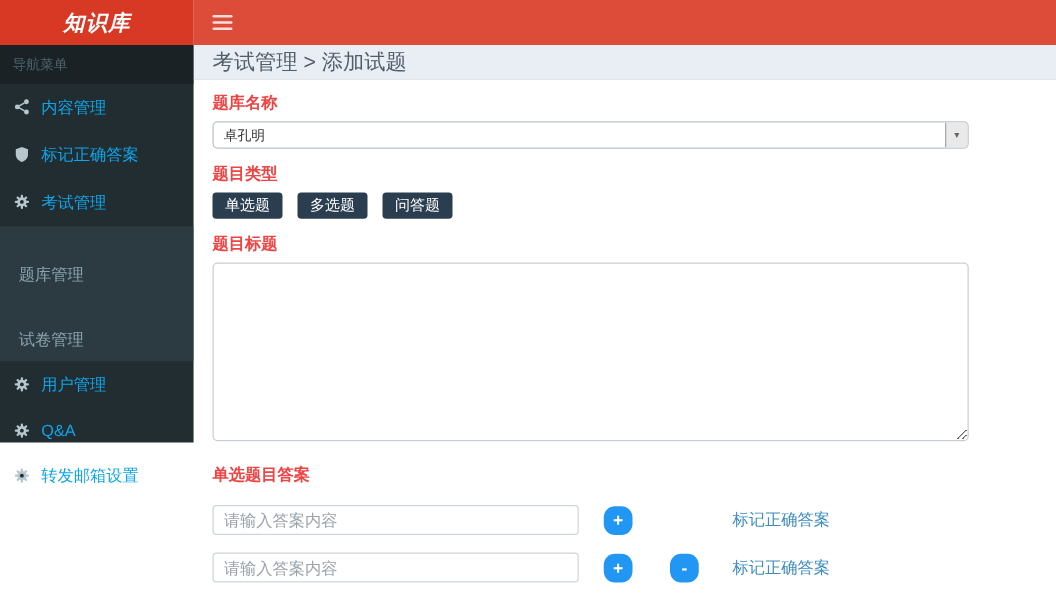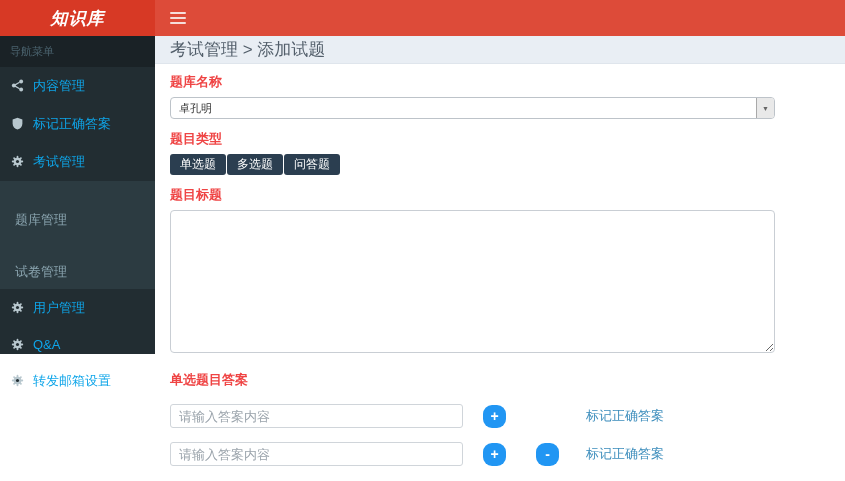--- a/index.html
+++ b/index.html
@@ -33,21 +33,21 @@
   .content { padding:9px 15px 0 15px; }
   .form-label { font-size:13px; font-weight:bold; color:#ef4444; margin:11px 0 6px; }
   .form-label.first { margin-top:0; }
   
   .select-box { width:605px; height:22px; border:1px solid #bdc3c9; border-radius:4px; background:#fff;
                 display:flex; align-items:stretch; overflow:hidden; cursor:pointer; }
   .select-value { flex:1; font-size:11px; color:#333; padding:3px 0 0 8px; }
   .select-btn { width:18px; background:#e9e9e9; border-left:1px solid #a9a9a9;
                 display:flex; align-items:center; justify-content:center; color:#666; font-size:7px; }
   
-  .type-row { display:flex; gap:1px; }
+  .type-row { display:flex; gap:12px; }
   .type-btn { background:#2b3e50; color:#fff; font-size:12px; padding:4px 10px; border:none;
               border-radius:3px; cursor:pointer; line-height:13px; }
   
   .title-textarea { width:605px; height:143px; border:1px solid #c9ced4; border-radius:4px;
                     resize:vertical; font-family:inherit; font-size:13px; padding:6px 8px; color:#333;
                     display:block; outline:none; }
   .answers-label { margin-top:18px; }
   
   .answer-row { display:flex; align-items:center; margin-top:14px; }
   .answer-row.row-first { margin-top:15px; }

